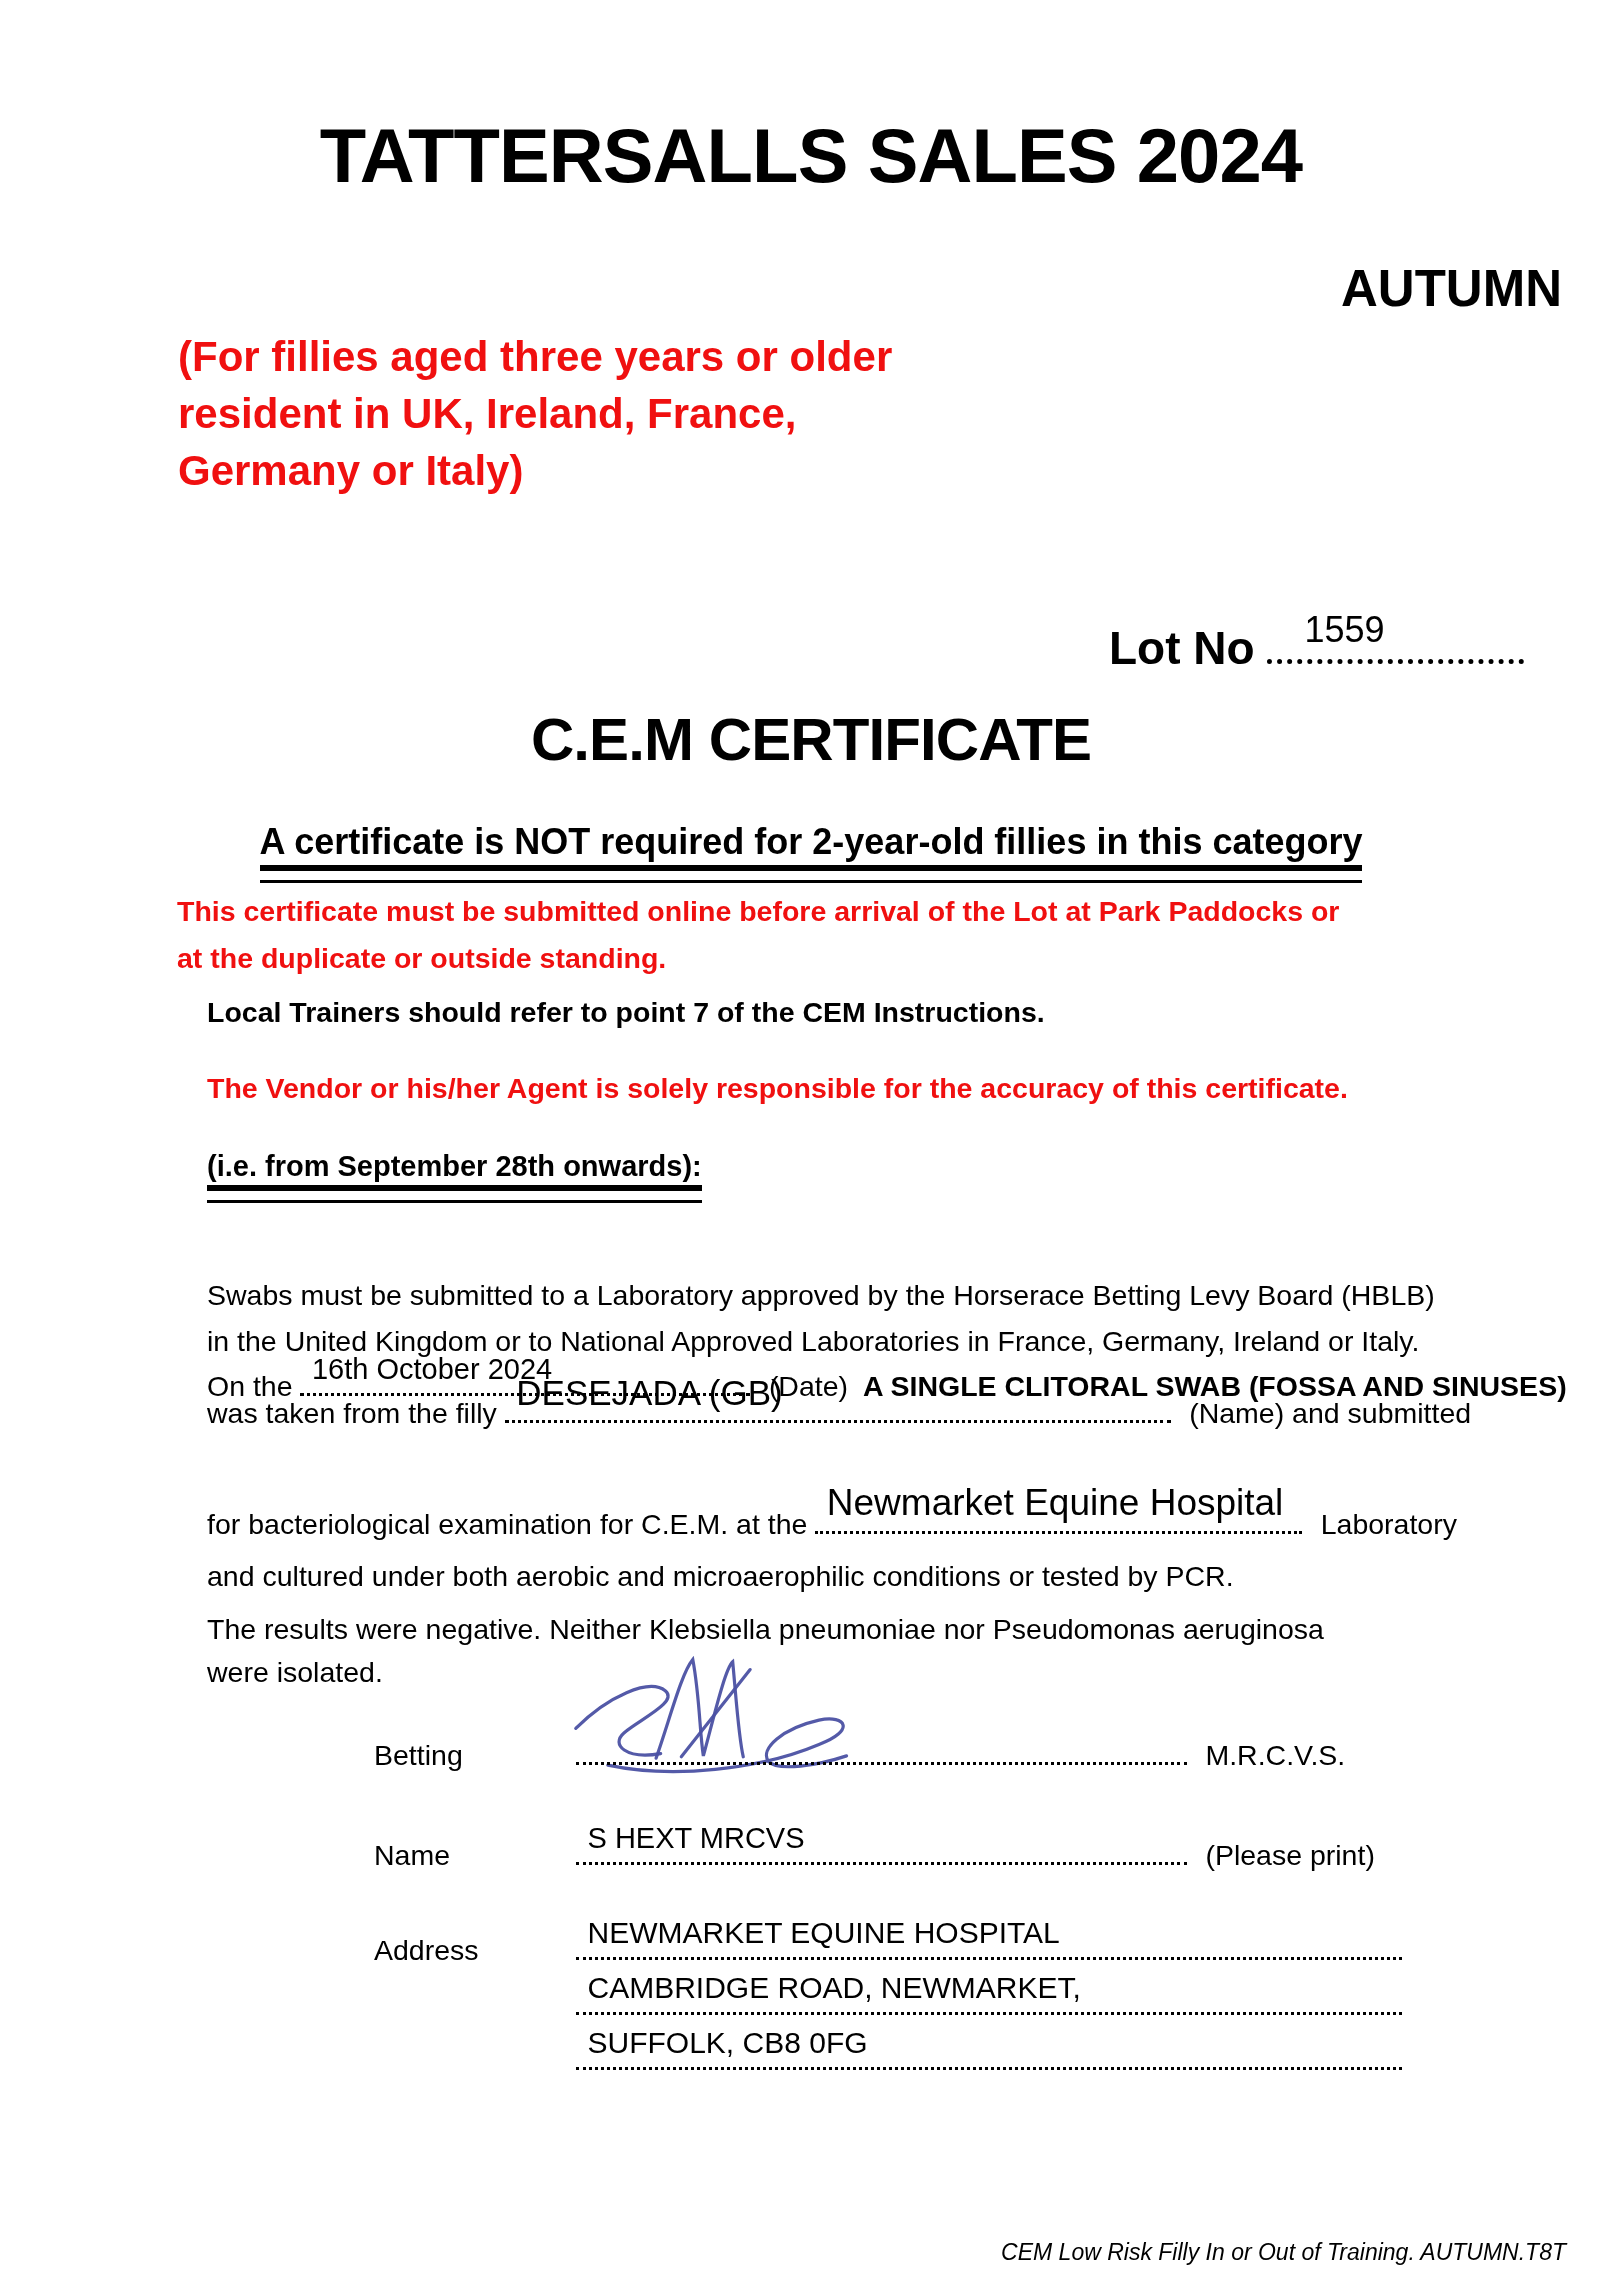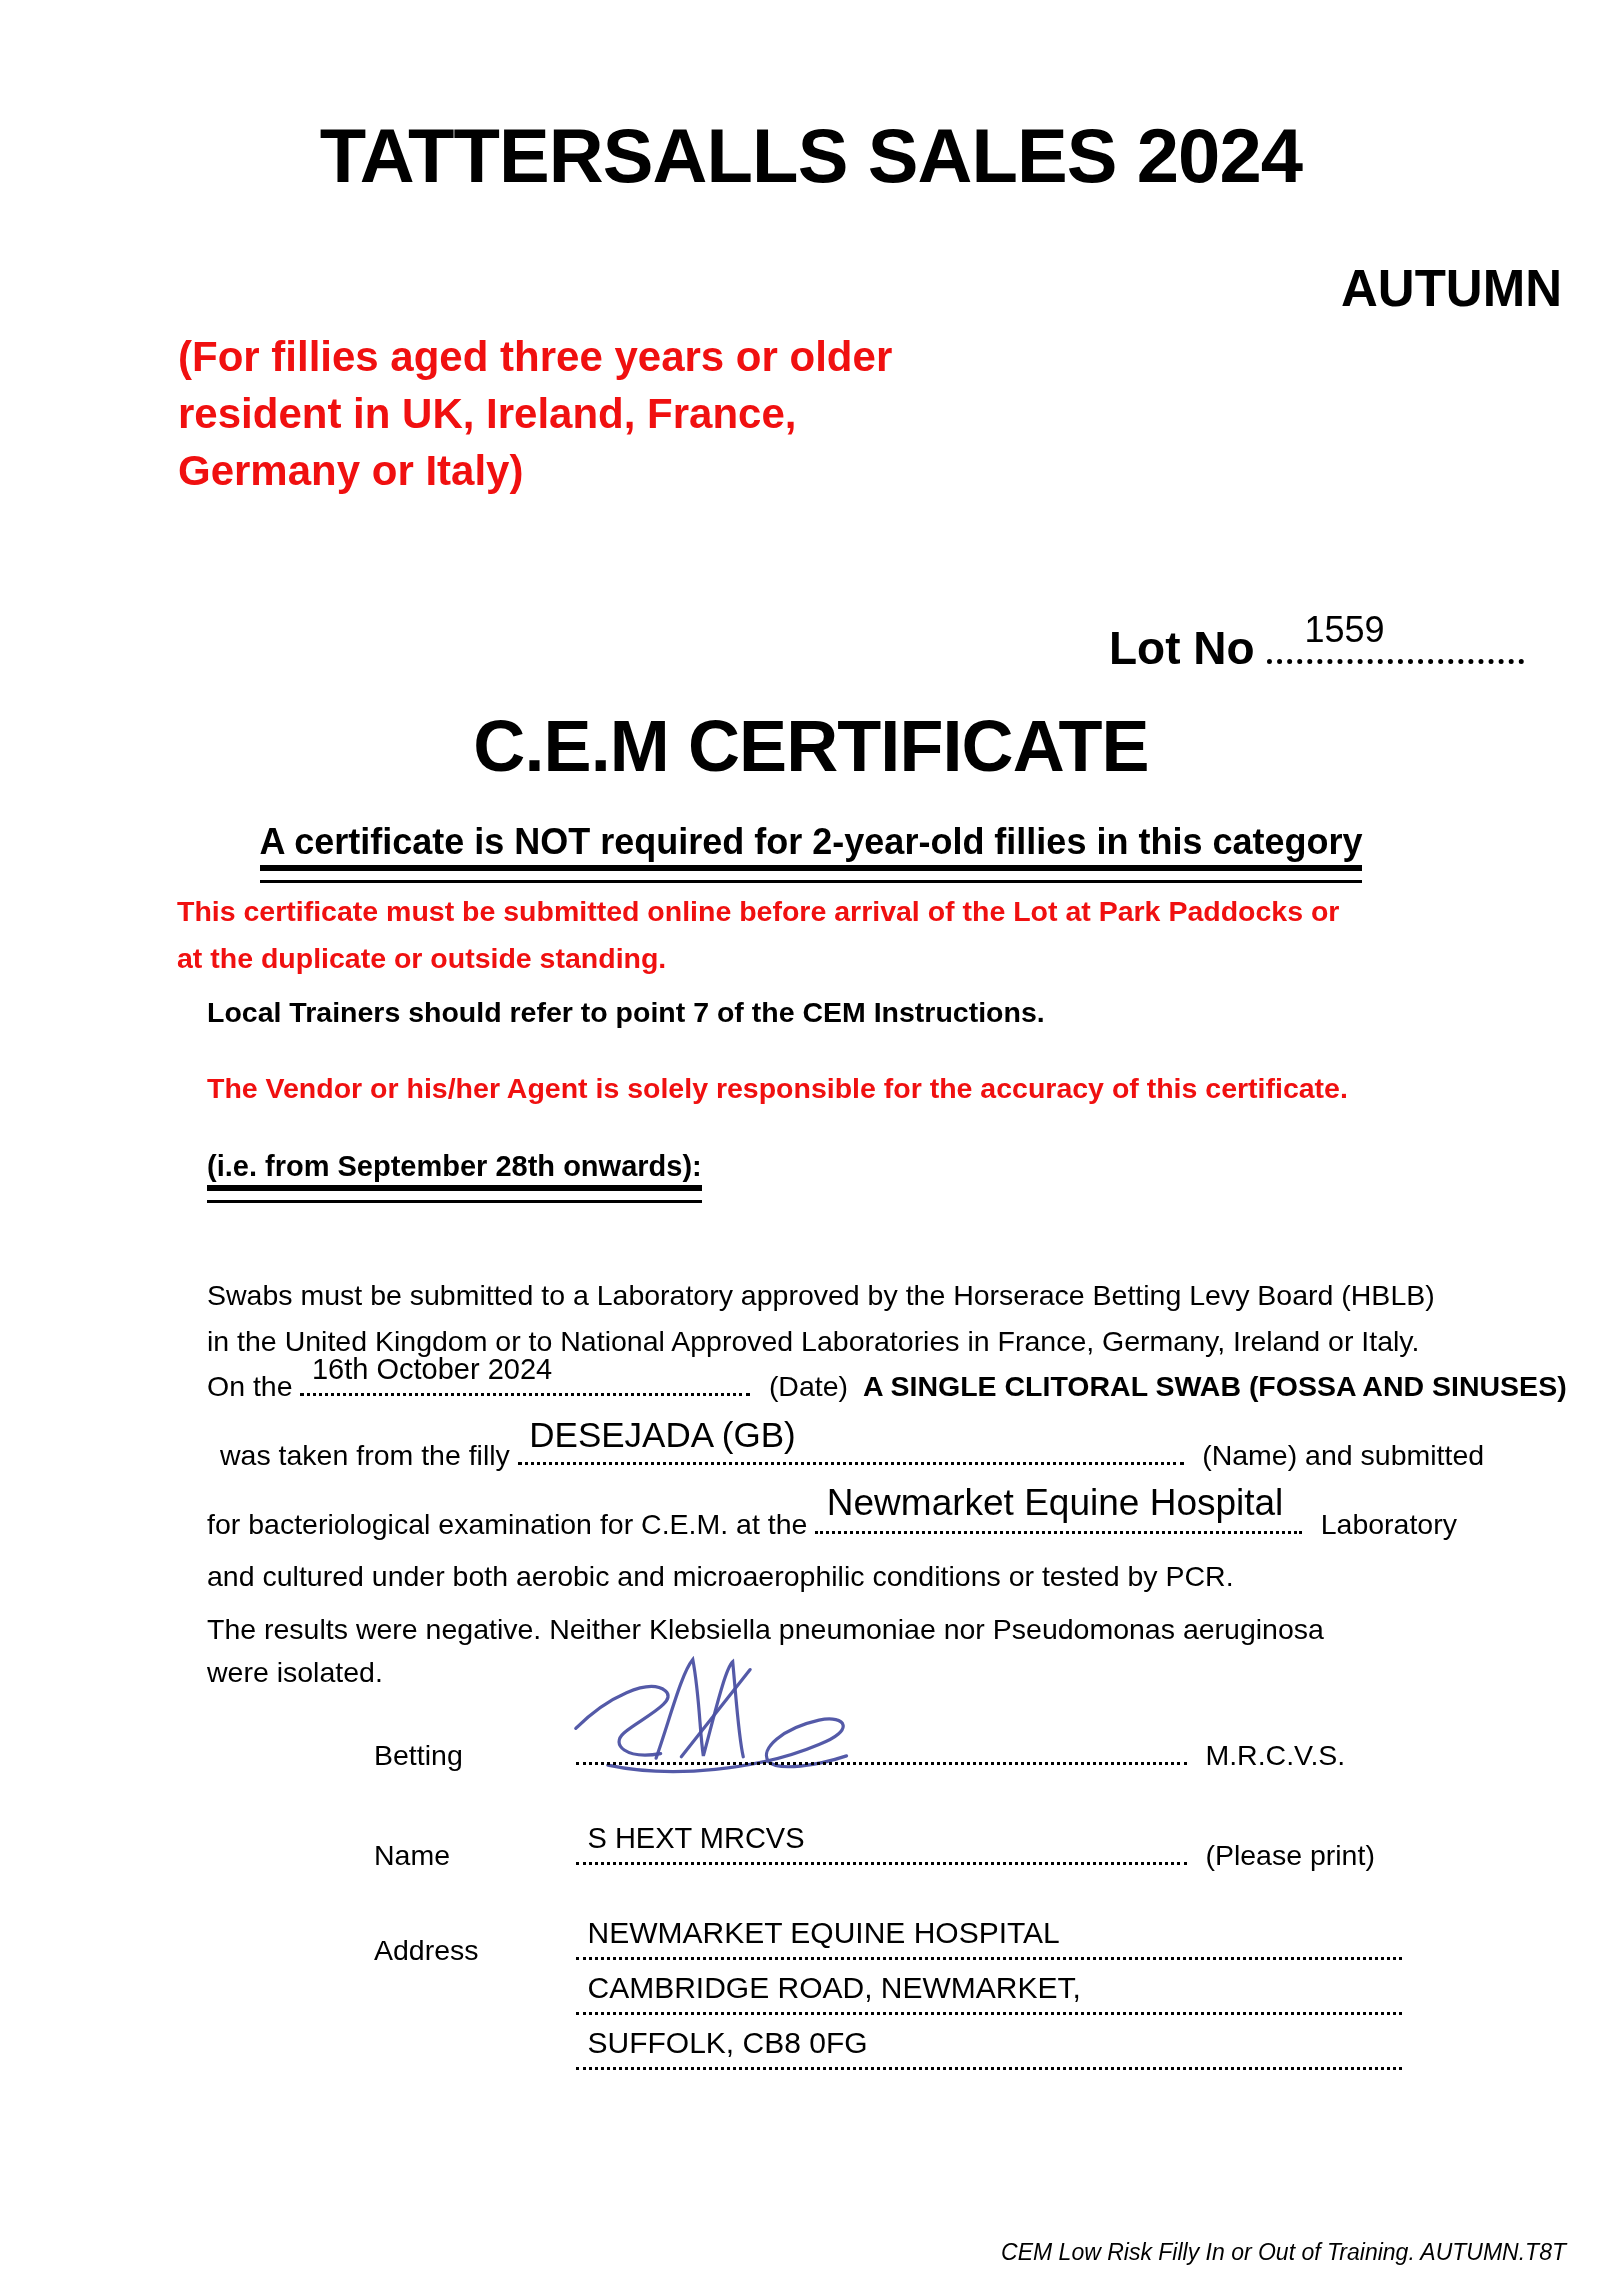--- a/index.html
+++ b/index.html
@@ -11,37 +11,37 @@
   }
   .abs { position:absolute; }
   .red { color:var(--red); }
   .center { left:0; width:100%; text-align:center; }
 
   #title { top:112px; font-size:76px; font-weight:bold; letter-spacing:-0.9px; }
   #autumn { top:259px; right:60px; font-size:51px; font-weight:bold; }
   #risk { top:328px; left:178px; font-size:42px; font-weight:bold; line-height:1.36; }
 
   #lotrow { top:621px; left:1109px; font-size:46px; font-weight:bold; white-space:nowrap; }
-  #cemtitle { top:705px; font-size:72px; font-weight:bold; letter-spacing:-0.9px; }
+  #cemtitle { top:705px; font-size:60px; font-weight:bold; letter-spacing:-0.9px; }
   #subtitle { top:821px; font-size:36px; font-weight:bold; }
 
   .dblu { display:inline-block; border-bottom:3.7px solid #000; padding-bottom:8.3px; }
   .dblu > span { display:inline-block; border-bottom:6.4px solid #000; padding-bottom:2.3px; }
 
   #notice { top:888px; left:177px; font-size:28.5px; font-weight:bold; line-height:1.65; }
   #localnote { top:996px; left:207px; font-size:28.5px; font-weight:bold; }
   #vendornote { top:1072px; left:207px; font-size:28.5px; font-weight:bold; }
   #vetblock { top:1150px; left:207px; font-size:29px; font-weight:bold; }
   #vetblock .vline { margin-bottom:18.4px; white-space:nowrap; }
   #swabs { top:1273px; left:207px; font-size:28.5px; line-height:1.6; }
   #swabs div, #notice div, #results div { white-space:nowrap; }
 
   .formrow { font-size:28.5px; white-space:nowrap; }
   #onthe { top:1370px; left:207px; }
-  #filly { top:1439px; left:207px;margin-left:13px; }
+  #filly { top:1397px; left:207px; }
   #lab { top:1508px; left:207px; }
   #cultured { top:1560px; left:207px; font-size:28.5px; }
   #results { top:1608px; left:207px; font-size:28.5px; line-height:1.5; }
 
   .dotline { display:inline-block; height:0; border-bottom:3.7px dotted #000; position:relative; vertical-align:baseline; }
   .dotline .fill { position:absolute; left:11.5px; bottom:7.3px; white-space:nowrap; font-weight:normal; }
   .w980 { width:450px; } .w1450 { width:666px; } .w1060 { width:487px; }
   .w1330 { width:611px; } .w1800 { width:826px; }
   #lotdots { width:257px; border-bottom-width:5.5px; }
   #lotdots .fill { left:37px; bottom:8.3px; font-size:36px; }

